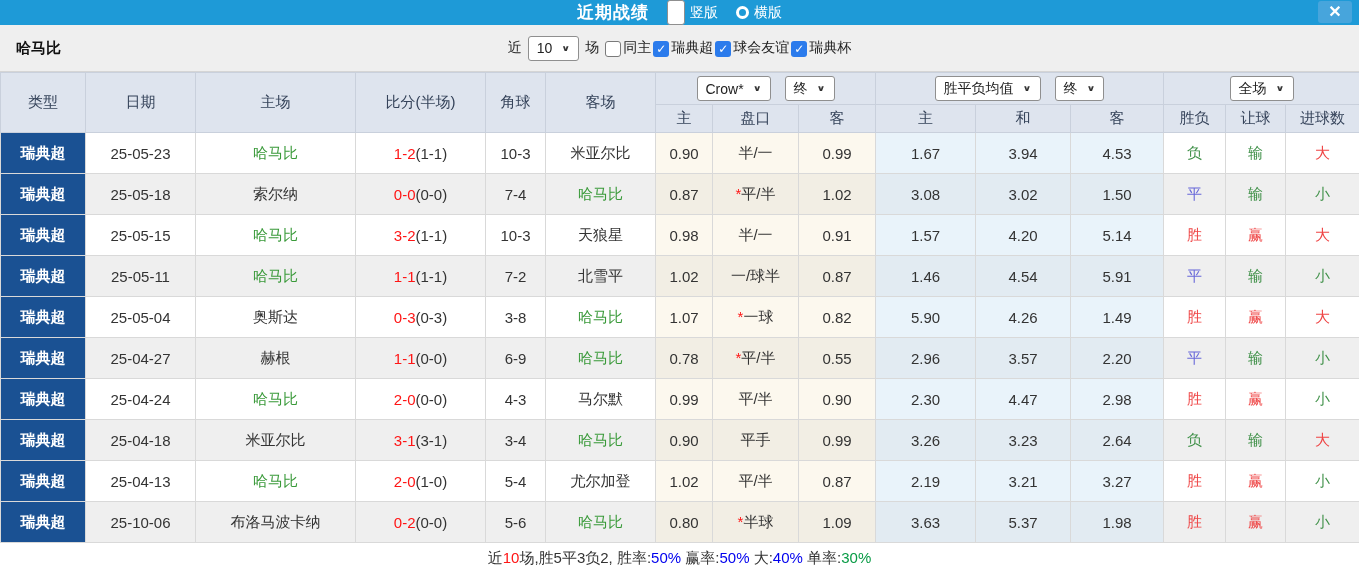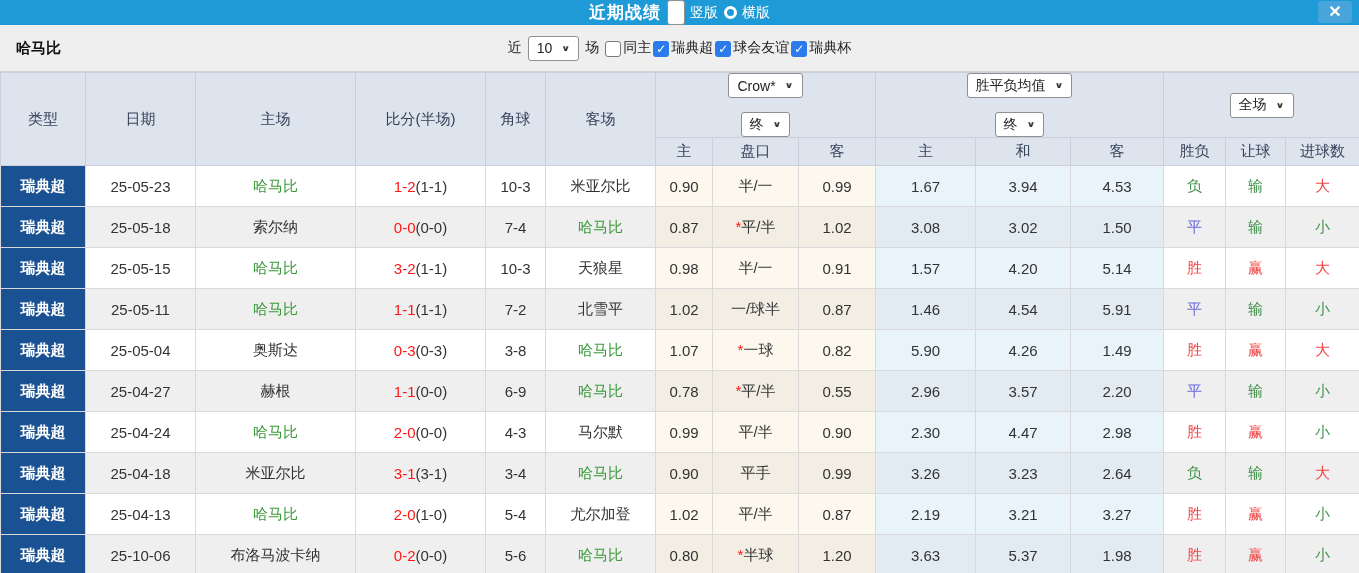--- a/index.html
+++ b/index.html
@@ -8,21 +8,21 @@
     font-family: "Liberation Sans", "DejaVu Sans", sans-serif;
     background:#fff; color:#333;
   }
   .app { position:relative; width:1359px; height:573px; overflow:hidden; background:#fff; }
 
   
   .titlebar {
     height:25px; background:#1e9ad7; display:flex; align-items:center; justify-content:center;
     position:relative; color:#fff;
   }
-  .titlebar .tgroup { display:flex; align-items:center; gap:6px; }
+  .titlebar .tgroup { display:flex; align-items:center; gap:18px; }
   .title-text { font-size:17px; font-weight:bold; letter-spacing:1px; }
   .radio-opt { display:flex; align-items:center; gap:5px; font-size:14px; cursor:pointer; }
   .rdot { width:13px; height:13px; border-radius:50%; display:inline-block; }
   .rdot.sel { background:#fff; }
   .rdot.unsel { background:transparent; border:3px solid #fff; }
   .close-btn {
     position:absolute; right:7px; top:1px; width:34px; height:22px;
     background:#47a5dc; border:none; border-radius:3px; color:#fff;
     font-size:16px; font-weight:bold; line-height:20px; cursor:pointer;
     display:flex; align-items:center; justify-content:center;
@@ -45,21 +45,21 @@
   .cb { width:16px; height:16px; border-radius:3px; display:inline-flex; align-items:center; justify-content:center; }
   .cb.on { background:#2b7bec; color:#fff; font-size:12px; font-weight:bold; }
   .cb.off { background:#fff; border:1px solid #7a7a7a; }
 
   
   table { width:1359px; border-collapse:collapse; table-layout:fixed; }
   th, td { border:1px solid #d9d9d9; text-align:center; overflow:hidden; white-space:nowrap; }
   thead th { background:#dee4ee; color:#35435a; font-weight:normal; font-size:15px; border-color:#c9d0dc; }
   thead tr.group th { height:32px; }
   thead tr.sub th { height:28px; font-size:15px; }
-  thead .selcell { display:flex; align-items:center; justify-content:center; gap:14px;flex-direction:column; }
+  thead .selcell { display:flex; align-items:center; justify-content:center; gap:14px; }
   tbody td { height:41px; font-size:15px; color:#333; }
   tbody tr:nth-child(odd) td { background:#fff; }
   tbody tr:nth-child(even) td { background:#efefef; }
   tbody td.league { background:#1a5193 !important; color:#fff; font-weight:bold; }
   tbody tr:nth-child(odd) td.cream { background:#fcf8ee; }
   tbody tr:nth-child(even) td.cream { background:#f2eee4; }
   tbody tr:nth-child(odd) td.blueish { background:#e9f3fa; }
   tbody tr:nth-child(even) td.blueish { background:#e2ebf2; }
   .t-green { color:#3a9a3a; }
   .score-main { color:#ff1515; }
@@ -357,25 +357,28 @@
         </tr>
         <tr>
           <td class="league">瑞典超</td>
           <td>25-10-06</td>
           <td>布洛马波卡纳</td>
           <td><span class="score-main">0-2</span><span>(0-0)</span></td>
           <td>5-6</td>
           <td class="t-green">哈马比</td>
           <td class="cream">0.80</td>
           <td class="cream"><span class="star">*</span>半球</td>
-          <td class="cream">1.20</td>
+          <td class="cream">1.09</td>
           <td class="blueish">3.63</td>
           <td class="blueish">5.37</td>
           <td class="blueish">1.98</td>
           <td class="res-red">胜</td>
           <td class="res-red">赢</td>
           <td class="res-green">小</td>
         </tr>
       </tbody>
   </table>
 
+  <div class="footer">
+      <span id="footer-line"><span class="c-dark">近</span><span class="c-red">10</span><span class="c-dark">场,胜5平3负2, 胜率:</span><span class="c-blue">50%</span><span class="c-dark"> 赢率:</span><span class="c-blue">50%</span><span class="c-dark"> 大:</span><span class="c-blue">40%</span><span class="c-dark"> 单率:</span><span class="c-green">30%</span></span>
+    </div>
 
 </div>
 
 </body></html>

